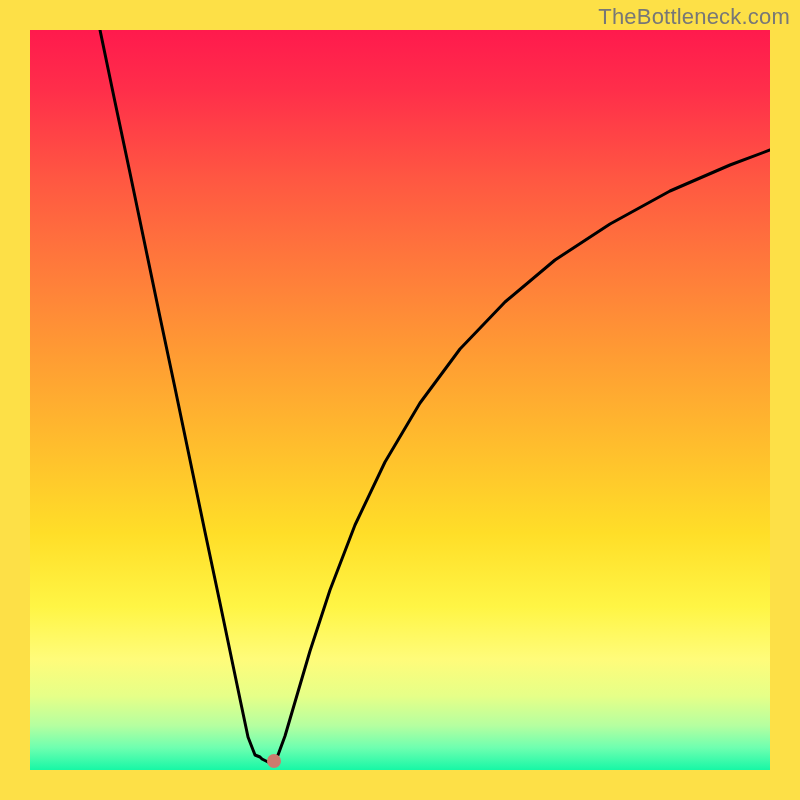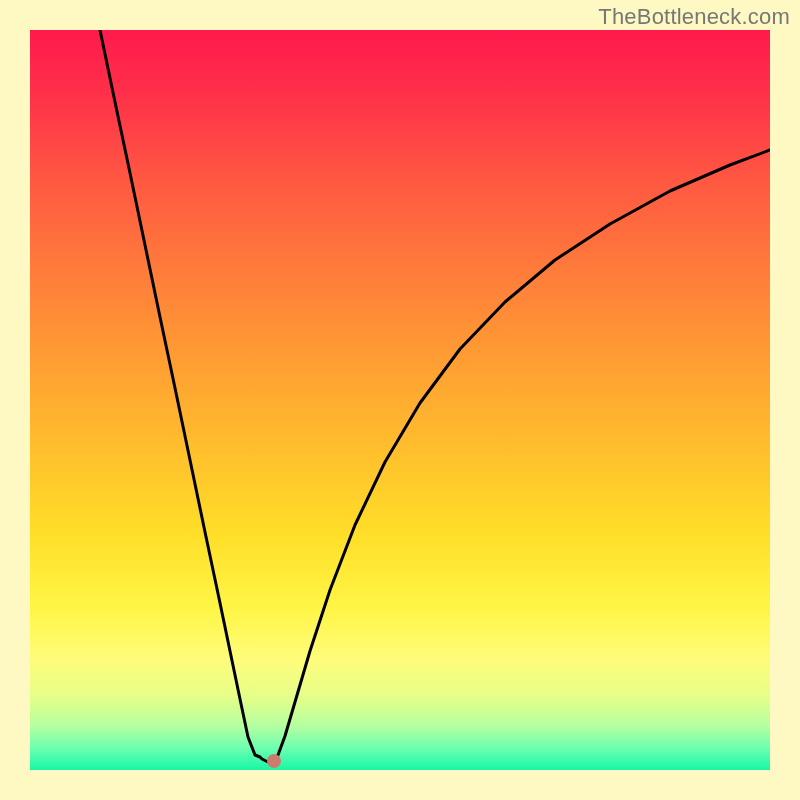--- a/index.html
+++ b/index.html
@@ -9,21 +9,21 @@
     height: 800px;
     background: #000;
     overflow: hidden;
   }
   .frame {
     position: absolute;
     top: 0;
     left: 0;
     width: 800px;
     height: 800px;
-    background: #fef9c3;
+    background: #fde047;
   }
   .plot {
     position: absolute;
     top: 30px;
     left: 30px;
     width: 740px;
     height: 740px;
     background: linear-gradient(to bottom,
       #ff1a4d 0%,
       #ff2e4a 8%,

